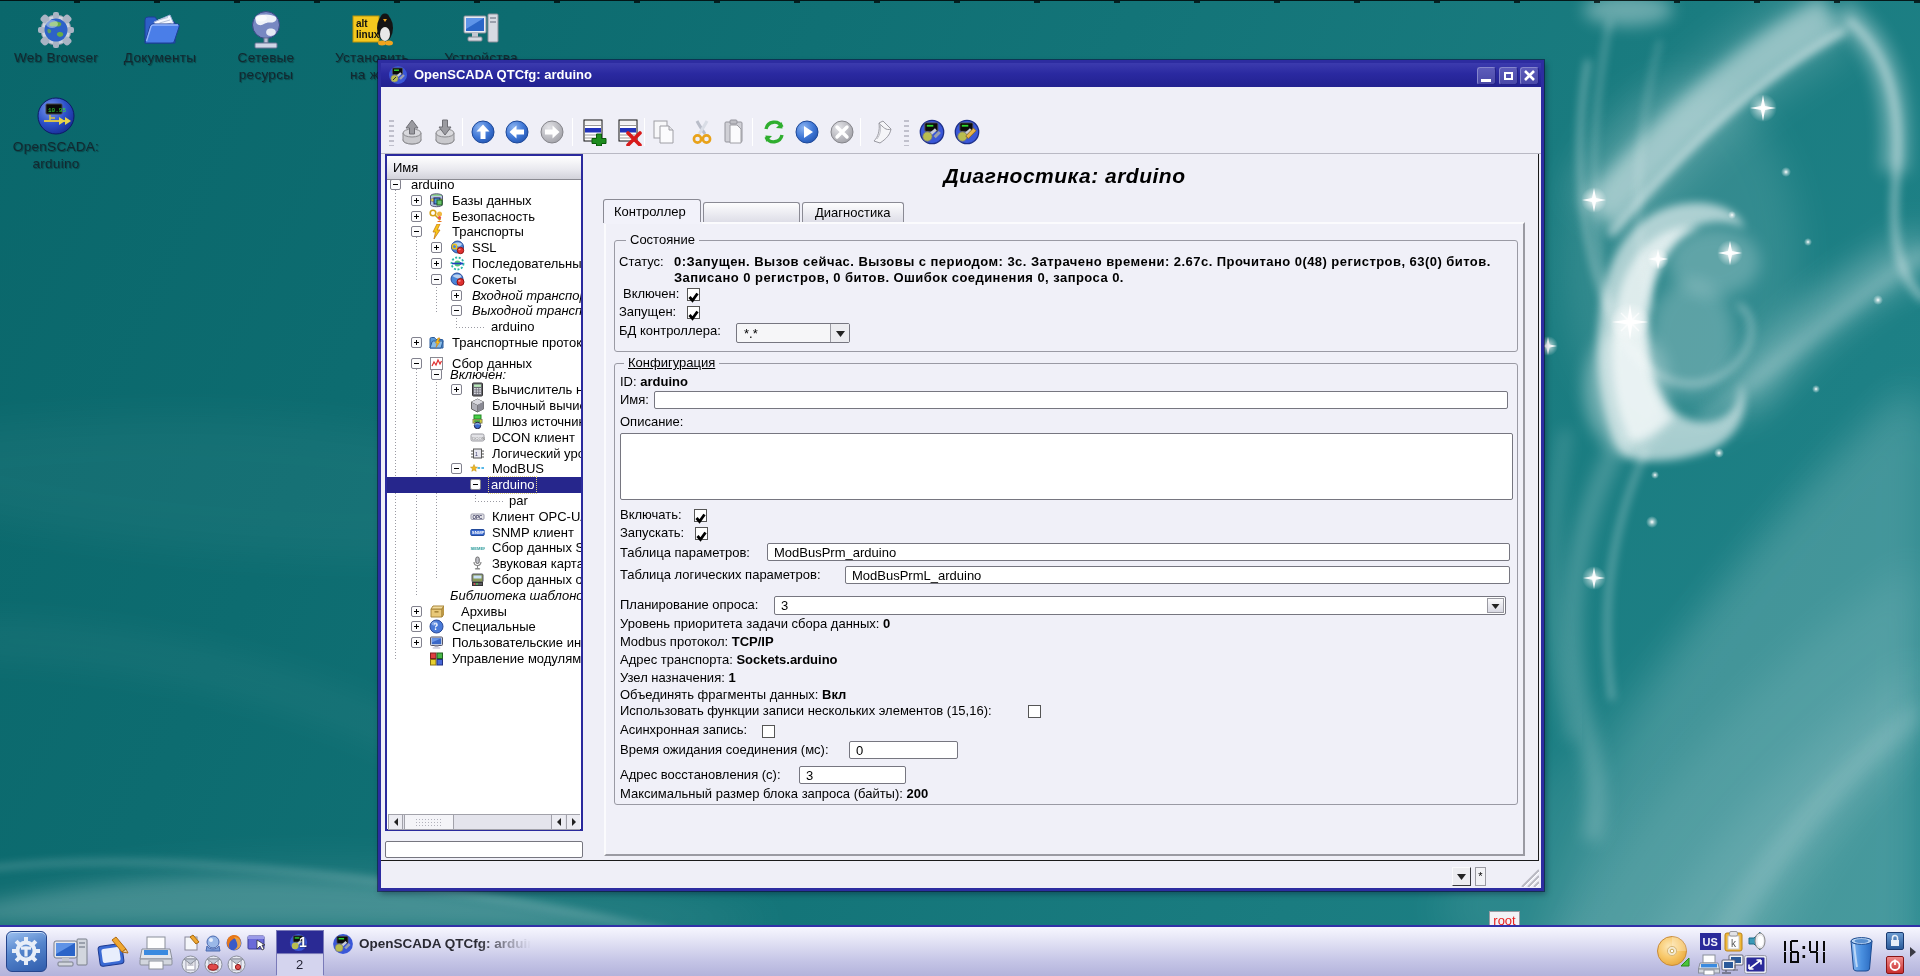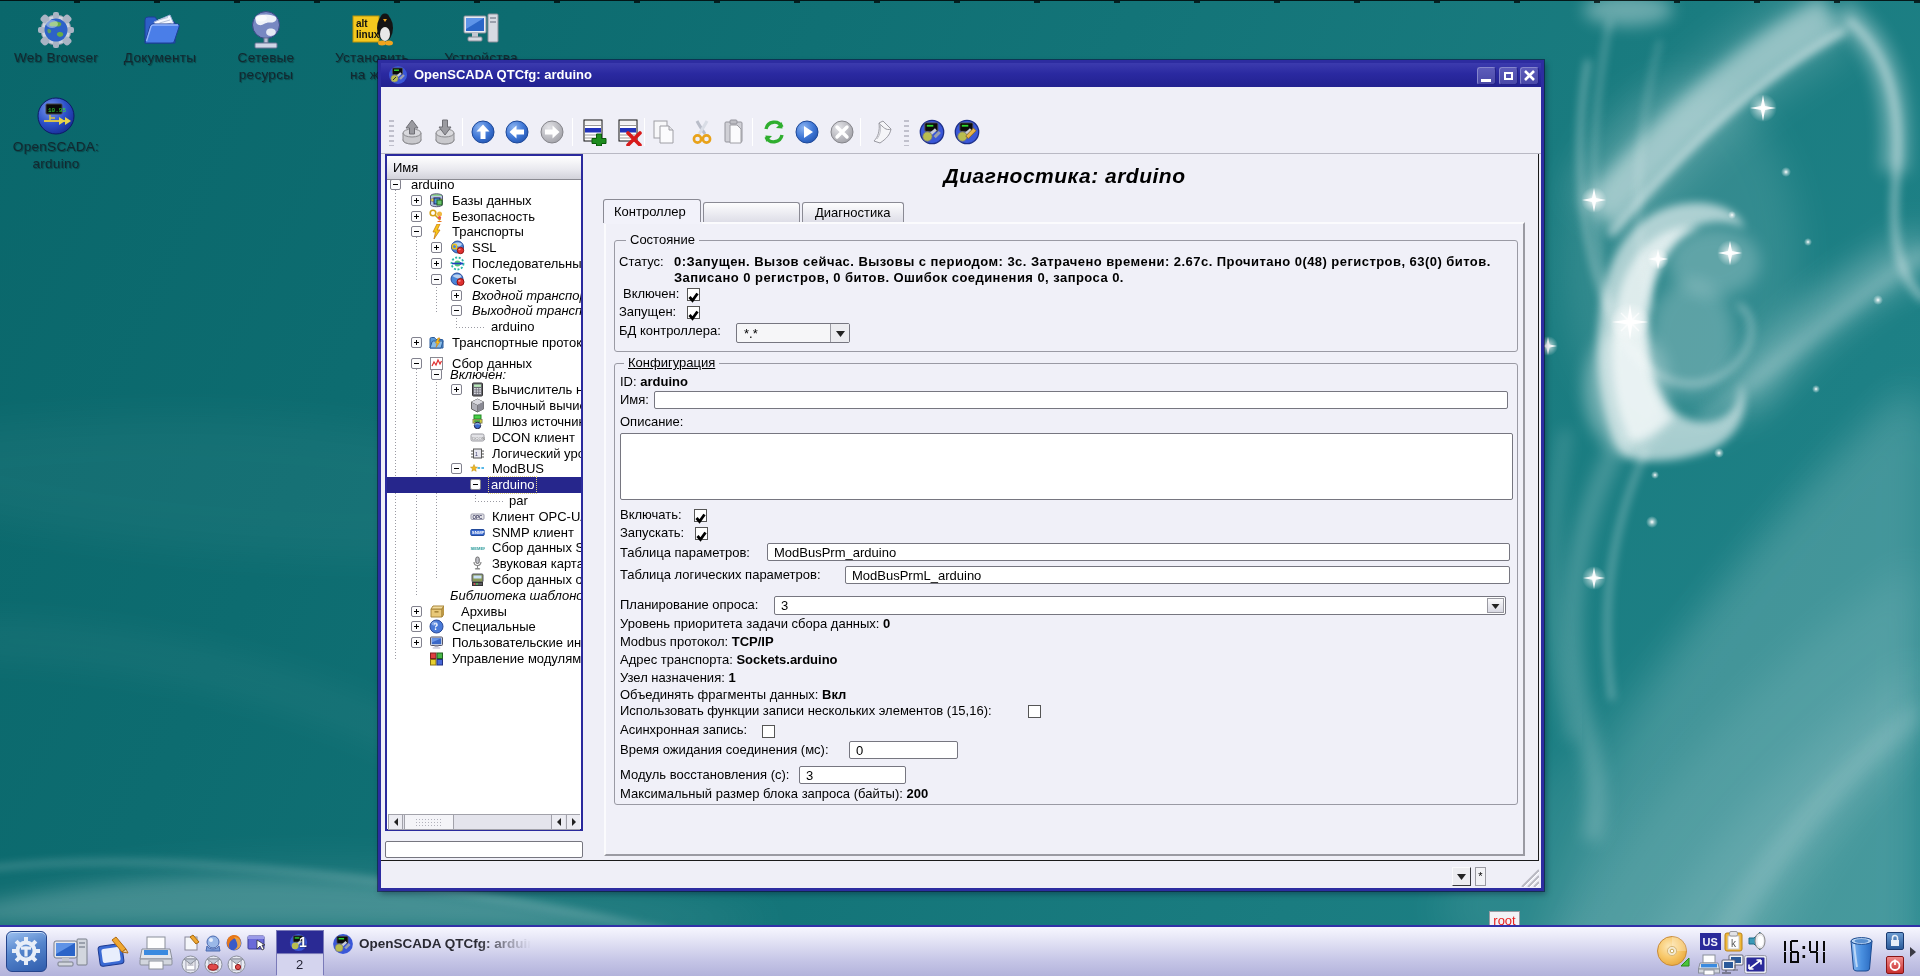--- a/index.html
+++ b/index.html
@@ -858,21 +858,21 @@
   <div class="lbl" style="left:239px;top:607px;z-index:6;">Узел назначения:  <span class="b">1</span></div>
   <div class="lbl" style="left:239px;top:624px;z-index:6;">Объединять фрагменты данных:  <span class="b">Вкл</span></div>
   <div class="lbl" style="left:239px;top:640px;z-index:6;">Использовать функции записи нескольких элементов (15,16):</div>
   <div class="cb" style="left:647px;top:642px;z-index:6;"></div>
   <div class="lbl" style="left:239px;top:659px;z-index:6;">Асинхронная запись:</div>
   <div class="cb" style="left:381px;top:662px;z-index:6;"></div>
   <div class="lbl" style="left:239px;top:679px;z-index:6;">Время ожидания соединения (мс):</div>
   <div class="in" style="left:468px;top:678px;width:109px;height:18px;z-index:6;">
         <div class="lbl" style="left:6px;top:1px;">0</div>
       </div>
-  <div class="lbl" style="left:239px;top:704px;z-index:6;">Модуль восстановления (с):</div>
+  <div class="lbl" style="left:239px;top:704px;z-index:6;">Адрес восстановления (с):</div>
   <div class="in" style="left:418px;top:703px;width:107px;height:18px;z-index:6;">
         <div class="lbl" style="left:6px;top:1px;">3</div>
       </div>
   <div class="lbl" style="left:239px;top:723px;z-index:6;">Максимальный размер блока запроса (байты):  <span class="b">200</span></div>
 
   <div class="abs" style="left:0px;top:797px;width:1158px;height:1px;background:#1a1a1a;"></div>
   <div class="abs" style="left:1157px;top:91px;width:1px;height:707px;background:#1a1a1a;"></div>
  </div>
  <div id="statusbar">
   <div class="abs" style="left:1071px;top:804px;width:19px;height:19px;background:#ececf0;

